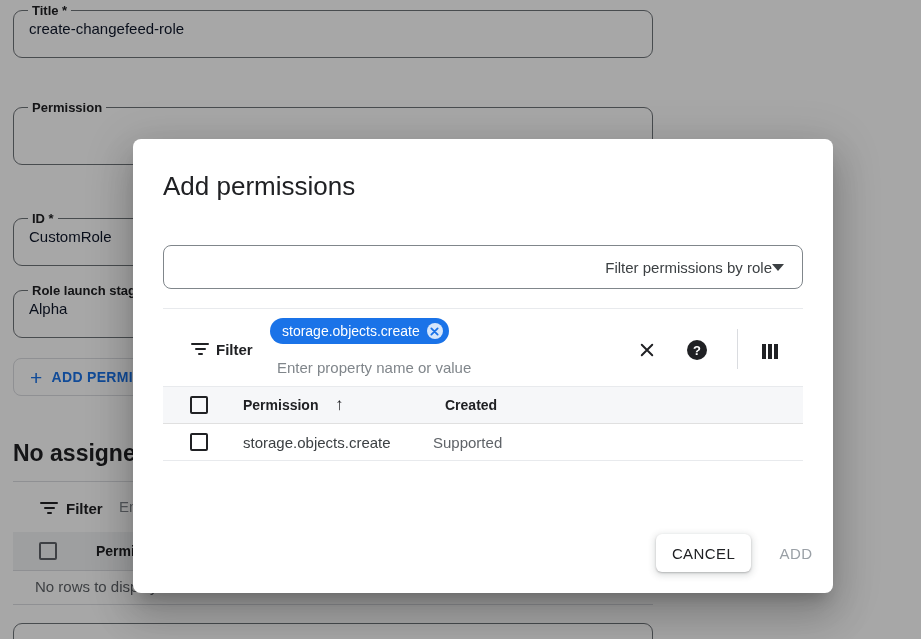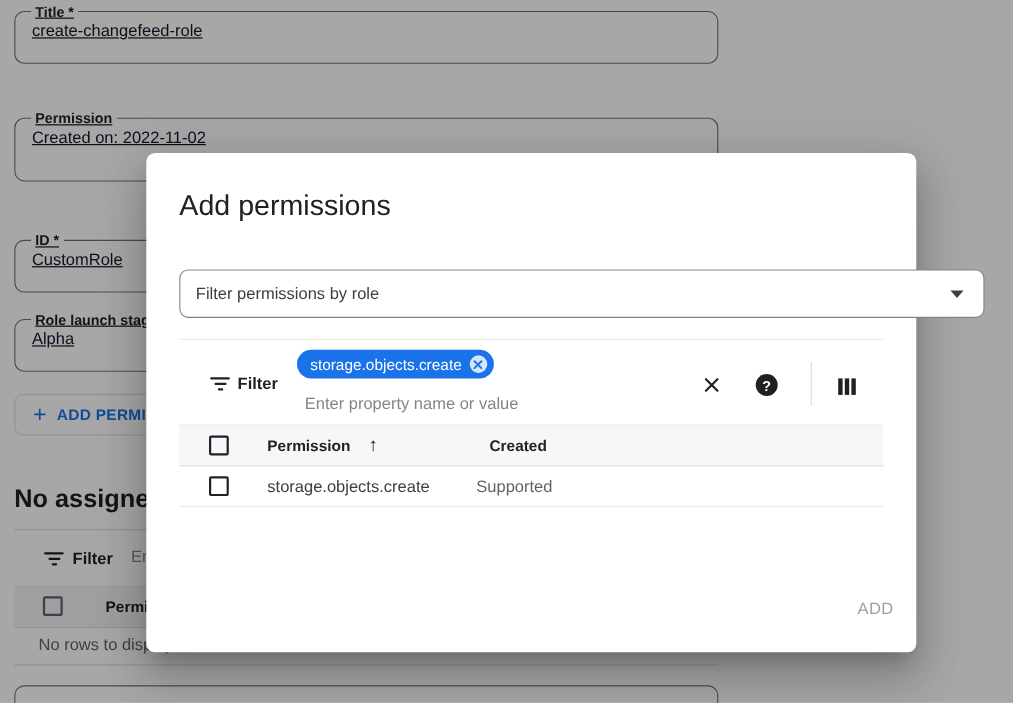--- a/index.html
+++ b/index.html
@@ -13,21 +13,20 @@
 
   
   .bg-layer { position: absolute; inset: 0; z-index: 1; }
 
   fieldset.ofield {
     position: absolute;
     border: 1px solid #6f7479;
     border-radius: 9px;
     padding: 0 12px;
     background: transparent;
-    text-decoration: underline;
   }
   fieldset.ofield legend {
     font-size: 13px; font-weight: 700; color: #202124;
     padding: 0 4px; margin-left: 2px; white-space: nowrap;
   }
   fieldset.ofield .oval {
     font-size: 15px; color: #0f172a; padding: 2px 0 0 3px;
     white-space: nowrap; overflow: hidden;
   }
   .counter {
@@ -84,23 +83,23 @@
 
   
   .dialog {
     position: absolute; left: 133px; top: 139px; width: 700px; height: 454px;
     background: #fff; border-radius: 8px; z-index: 10;
     box-shadow: 0 11px 15px -7px rgba(0,0,0,.2), 0 24px 38px 3px rgba(0,0,0,.14), 0 9px 46px 8px rgba(0,0,0,.12);
   }
   .dlg-title { position: absolute; left: 30px; top: 32px; font-size: 26px; font-weight: 400; color: #202124; white-space: nowrap; }
 
   .role-filter {
-    position: absolute; left: 30px; top: 106px; width: 732px; height: 44px;
+    position: absolute; left: 30px; top: 106px; width: 640px; height: 44px;
     border: 1px solid #80868b; border-radius: 8px;
-    display: flex; align-items: center; justify-content: space-between;
+    display: flex; align-items: center; justify-content: flex-end;
     padding: 0 18px 0 14px; cursor: pointer; background: #fff;
   }
   .role-filter .rf-text { font-size: 15px; color: #3c4043; }
   .caret-down {
     width: 0; height: 0;
     border-left: 6px solid transparent; border-right: 6px solid transparent;
     border-top: 7px solid #3c4043;
   }
 
   .tb-sep { position: absolute; left: 30px; top: 169px; width: 640px; height: 1px; background: #e8eaed; }
@@ -175,21 +174,20 @@
 
   <div class="bg-layer">
 
     <fieldset class="ofield" style="left:13px; top:3px; width:640px; height:55px;">
       <legend>Title *</legend>
       <div class="oval">create-changefeed-role</div>
     </fieldset>
 
     <fieldset class="ofield" style="left:13px; top:100px; width:640px; height:65px;">
       <legend>Permission</legend>
-      <div class="oval">Created on: 2022-11-02</div>
     </fieldset>
 
     <fieldset class="ofield" style="left:13px; top:211px; width:640px; height:55px;">
       <legend>ID *</legend>
       <div class="oval">CustomRole</div>
     </fieldset>
 
     <fieldset class="ofield" style="left:13px; top:283px; width:640px; height:55px;">
       <legend>Role launch stage</legend>
       <div class="oval">Alpha</div>
@@ -274,16 +272,17 @@
       <span class="sort-arrow">↑</span>
       <span class="th-status">Created</span>
     </div>
 
     <div class="dlg-row">
       <span class="cbx"></span>
       <span class="td-perm">storage.objects.create</span>
       <span class="td-status">Supported</span>
     </div>
 
+    <button class="cancel-btn">CANCEL</button>
     <button class="add-btn">ADD</button>
   </div>
 
 </div>
 
 </body></html>

